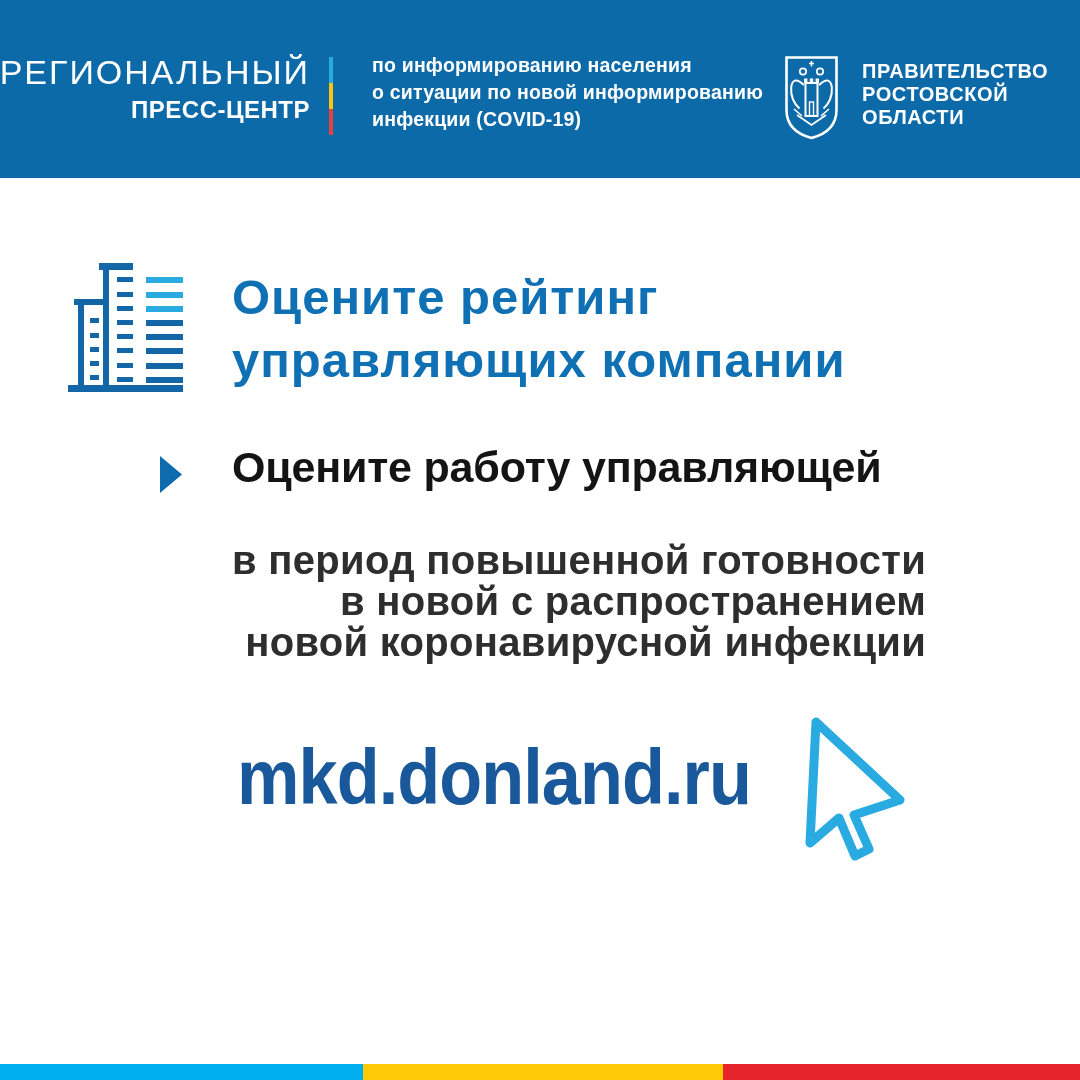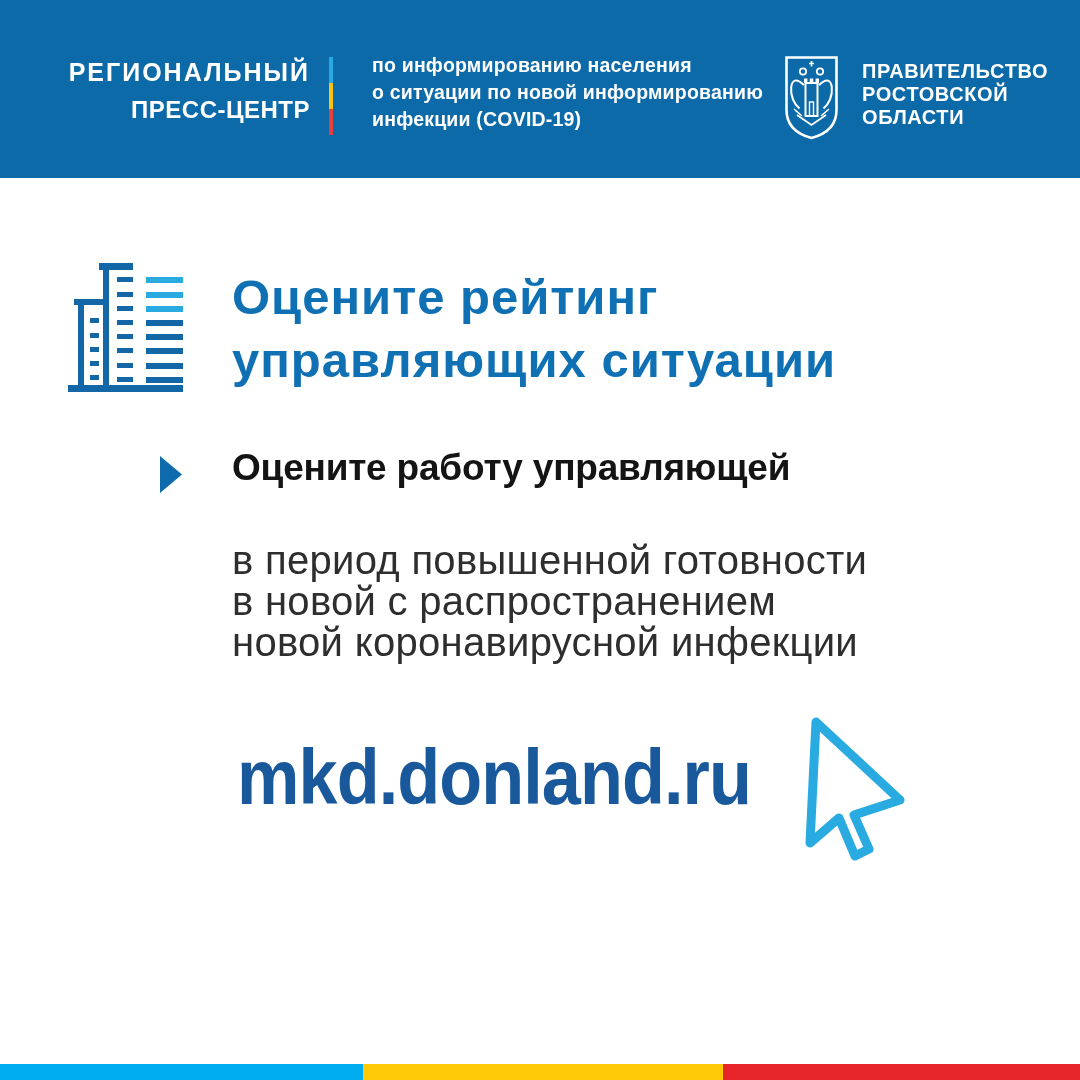--- a/index.html
+++ b/index.html
@@ -3,41 +3,41 @@
 <meta charset="utf-8">
 <style>
   html,body{margin:0;padding:0;background:#ffffff;}
   .canvas{
     position:relative;width:1080px;height:1080px;overflow:hidden;background:#ffffff;
     font-family:"Liberation Sans","DejaVu Sans",sans-serif;
   }
   
   .header{position:absolute;left:0;top:0;width:1080px;height:178px;background:#0D6AA9;}
   .brand{position:absolute;right:770px;top:54px;text-align:right;color:#ffffff;white-space:nowrap;}
-  .brand-line1{font-size:25px;font-weight:700;letter-spacing:2px;line-height:36px;margin-left:12px;}
+  .brand-line1{font-size:34px;font-weight:400;letter-spacing:2px;line-height:36px;margin-left:12px;}
   .brand-line2{font-size:24px;font-weight:700;letter-spacing:0.5px;line-height:40px;}
   .divider{position:absolute;left:329px;top:57px;width:4px;height:78px;}
   .divider span{display:block;width:4px;height:26px;}
   .div-cyan{background:#29A9E1;}
   .div-yellow{background:#FFC20E;}
   .div-red{background:#E8403F;}
   .subtitle{position:absolute;left:352px;top:52px;color:#ffffff;font-size:19.5px;
     font-weight:600;line-height:27px;letter-spacing:0.2px;white-space:nowrap;margin-left:20px;}
   .emblem{position:absolute;left:783px;top:54px;}
   .gov{position:absolute;left:862px;top:60px;color:#ffffff;font-size:20px;
     font-weight:700;line-height:23px;letter-spacing:0.6px;white-space:nowrap;}
   
   .building-icon{position:absolute;left:68px;top:263px;}
   .title{position:absolute;left:232px;top:266px;color:#0F70B3;font-size:49px;
     font-weight:700;line-height:63px;letter-spacing:1px;white-space:nowrap;}
   .bullet{position:absolute;left:160px;top:456px;}
-  .body-bold{position:absolute;left:232px;top:444px;color:#141414;font-size:37px;
+  .body-bold{position:absolute;left:232px;top:444px;color:#141414;font-size:43px;
     font-weight:700;line-height:47px;letter-spacing:-0.2px;white-space:nowrap;}
   .body-reg{position:absolute;left:232px;top:540px;color:#2E2E2E;font-size:40px;
-    font-weight:400;line-height:41px;letter-spacing:0.3px;white-space:nowrap;}
+    font-weight:700;line-height:41px;letter-spacing:0.3px;white-space:nowrap;text-align:right;}
   .url{position:absolute;left:237px;top:736px;color:#19599B;font-size:78px;
     font-weight:700;line-height:82px;letter-spacing:-1px;white-space:nowrap;
     transform:scaleX(0.9);transform-origin:left center;}
   .cursor-icon{position:absolute;left:802px;top:716px;}
   
   .footer{position:absolute;left:0;bottom:0;width:1080px;height:16px;display:flex;}
   .stripe-cyan{width:363px;height:16px;background:#00AEEF;}
   .stripe-yellow{width:360px;height:16px;background:#FFC907;}
   .stripe-red{width:357px;height:16px;background:#E52529;}
 </style>
@@ -116,21 +116,21 @@
     </g>
     <g fill="#29ABE2">
       <rect x="78" y="14" width="37" height="6"></rect>
       <rect x="78" y="29" width="37" height="6"></rect>
       <rect x="78" y="43" width="37" height="6"></rect>
     </g>
   </svg>
 
   <div class="title">
     <div>Оцените рейтинг</div>
-    <div>управляющих ситуации</div>
+    <div>управляющих компании</div>
   </div>
 
   <svg class="bullet" width="23" height="38" viewBox="0 0 23 38">
     <polygon points="0,0 22,18.5 0,37" fill="#0E6BAD"></polygon>
   </svg>
 
   <div class="body-bold">
     <div>Оцените работу управляющей</div>
   </div>
 

